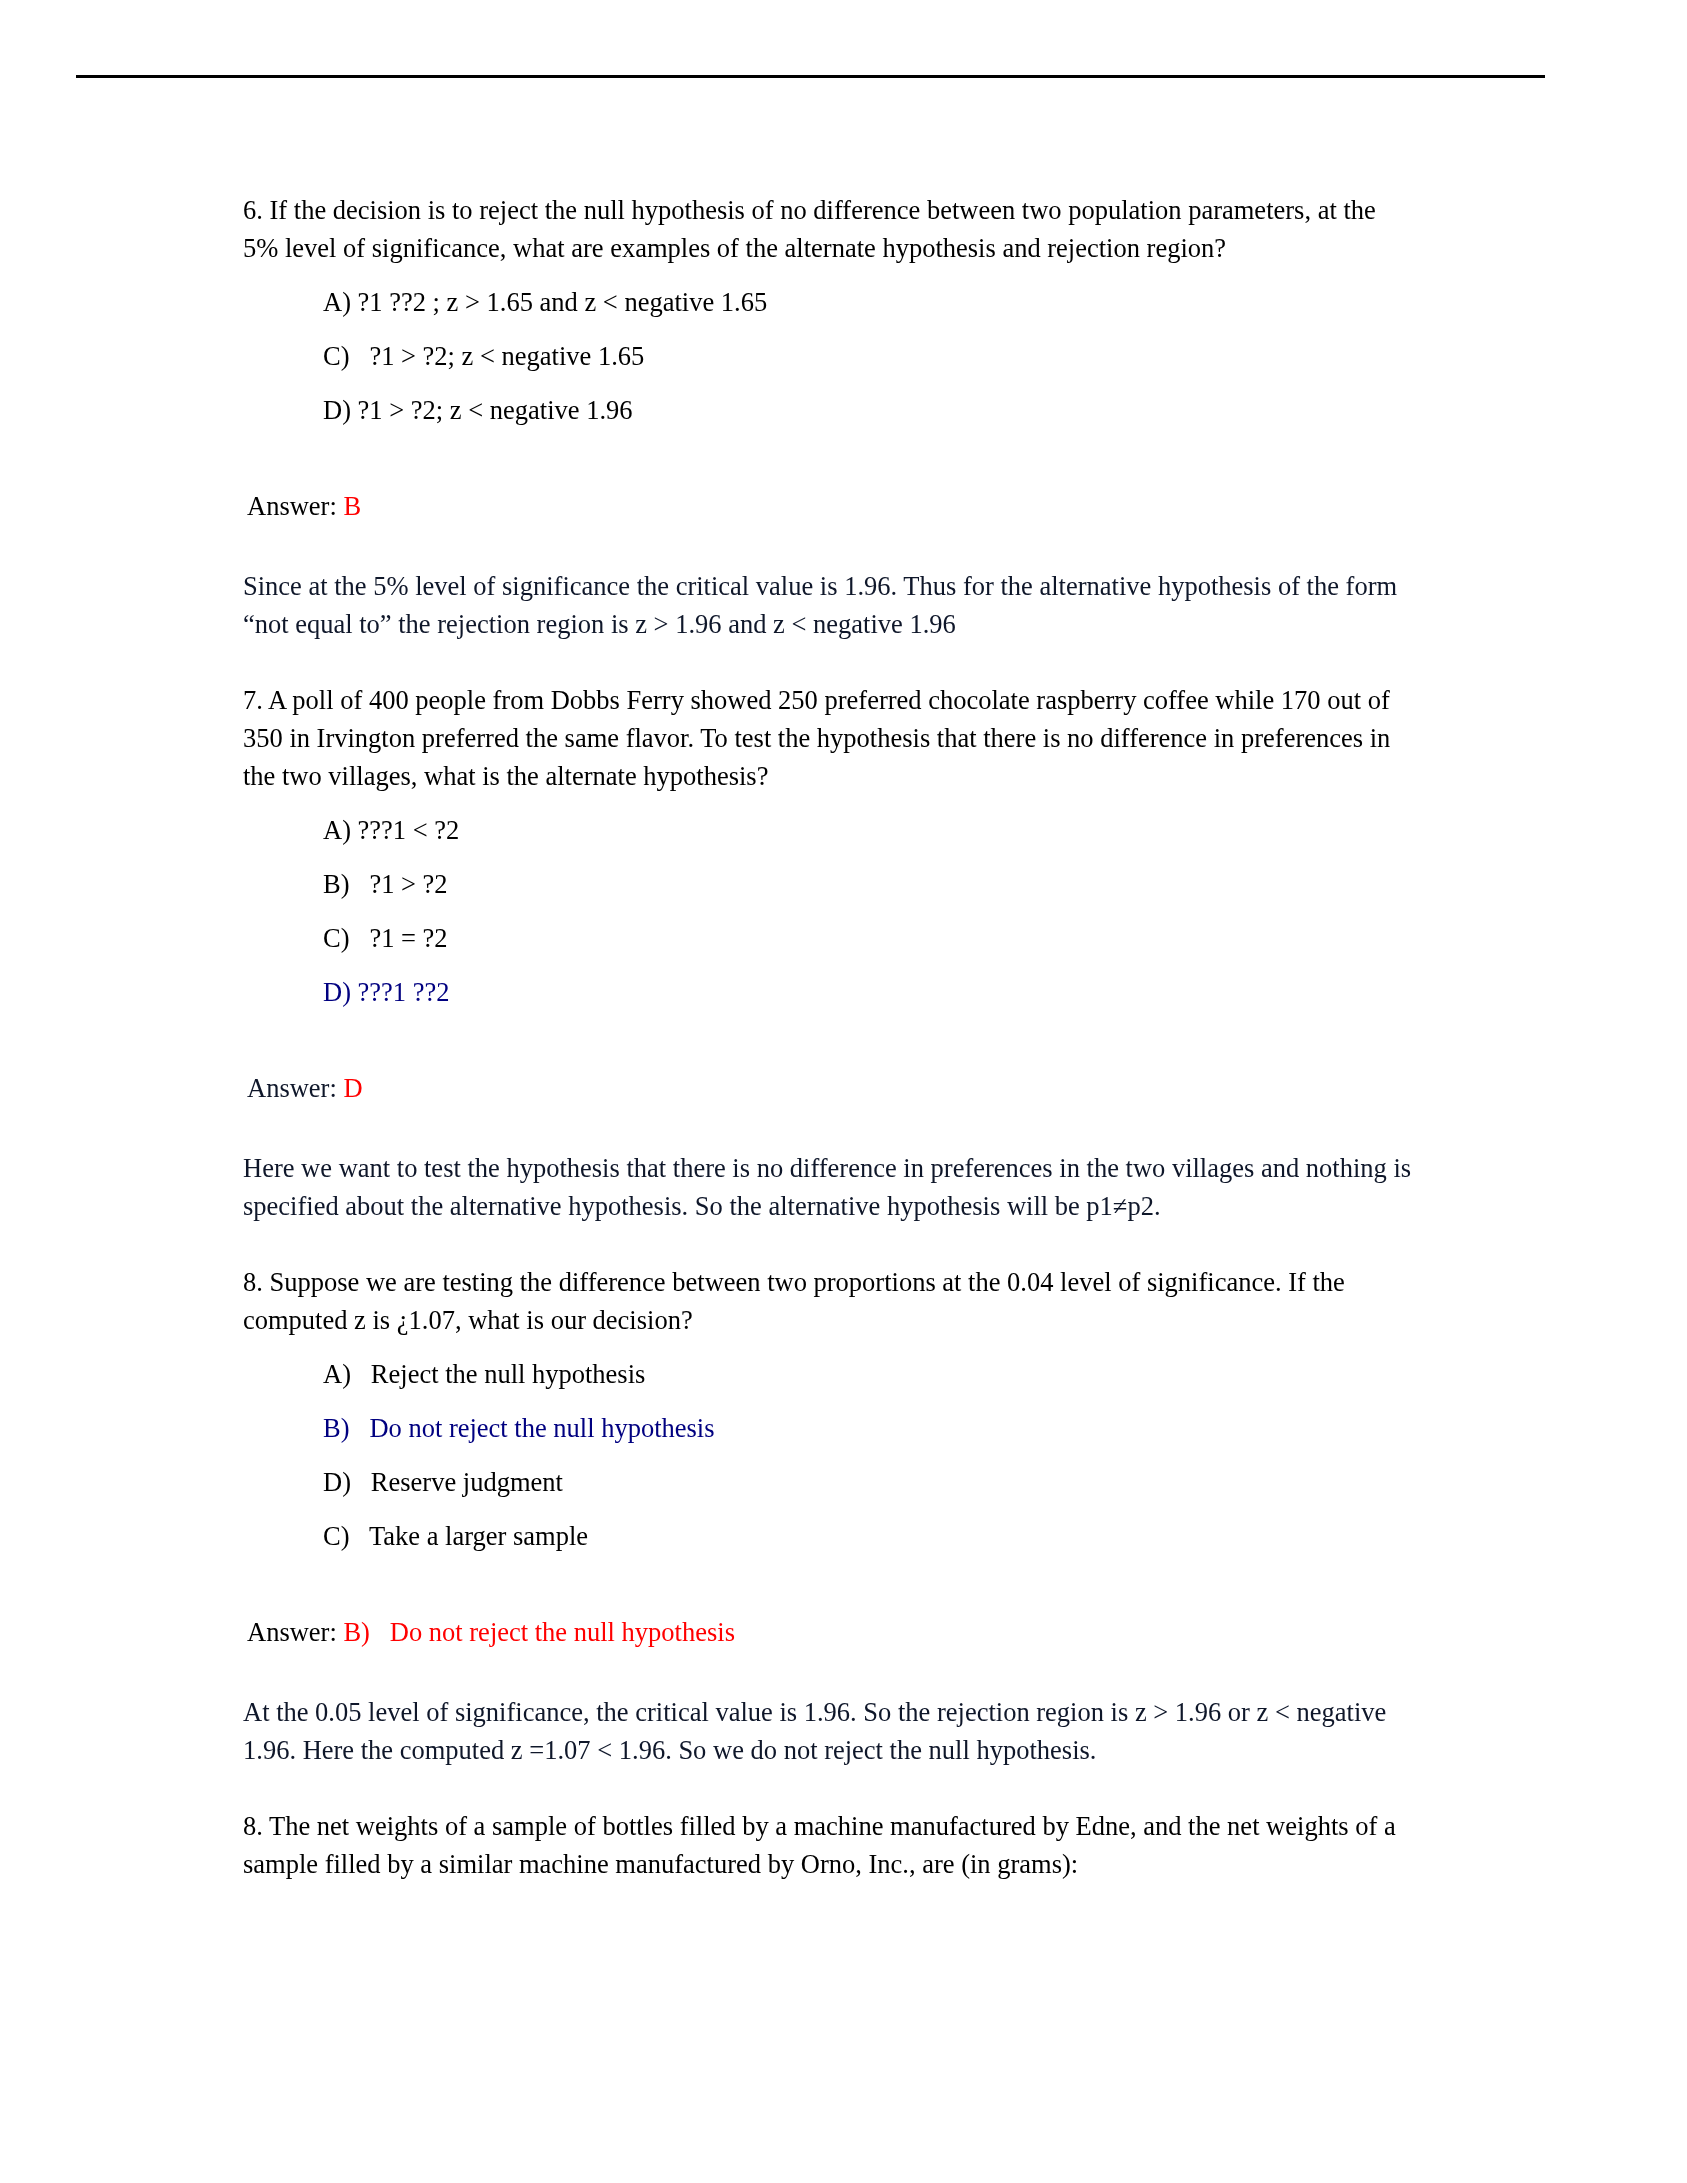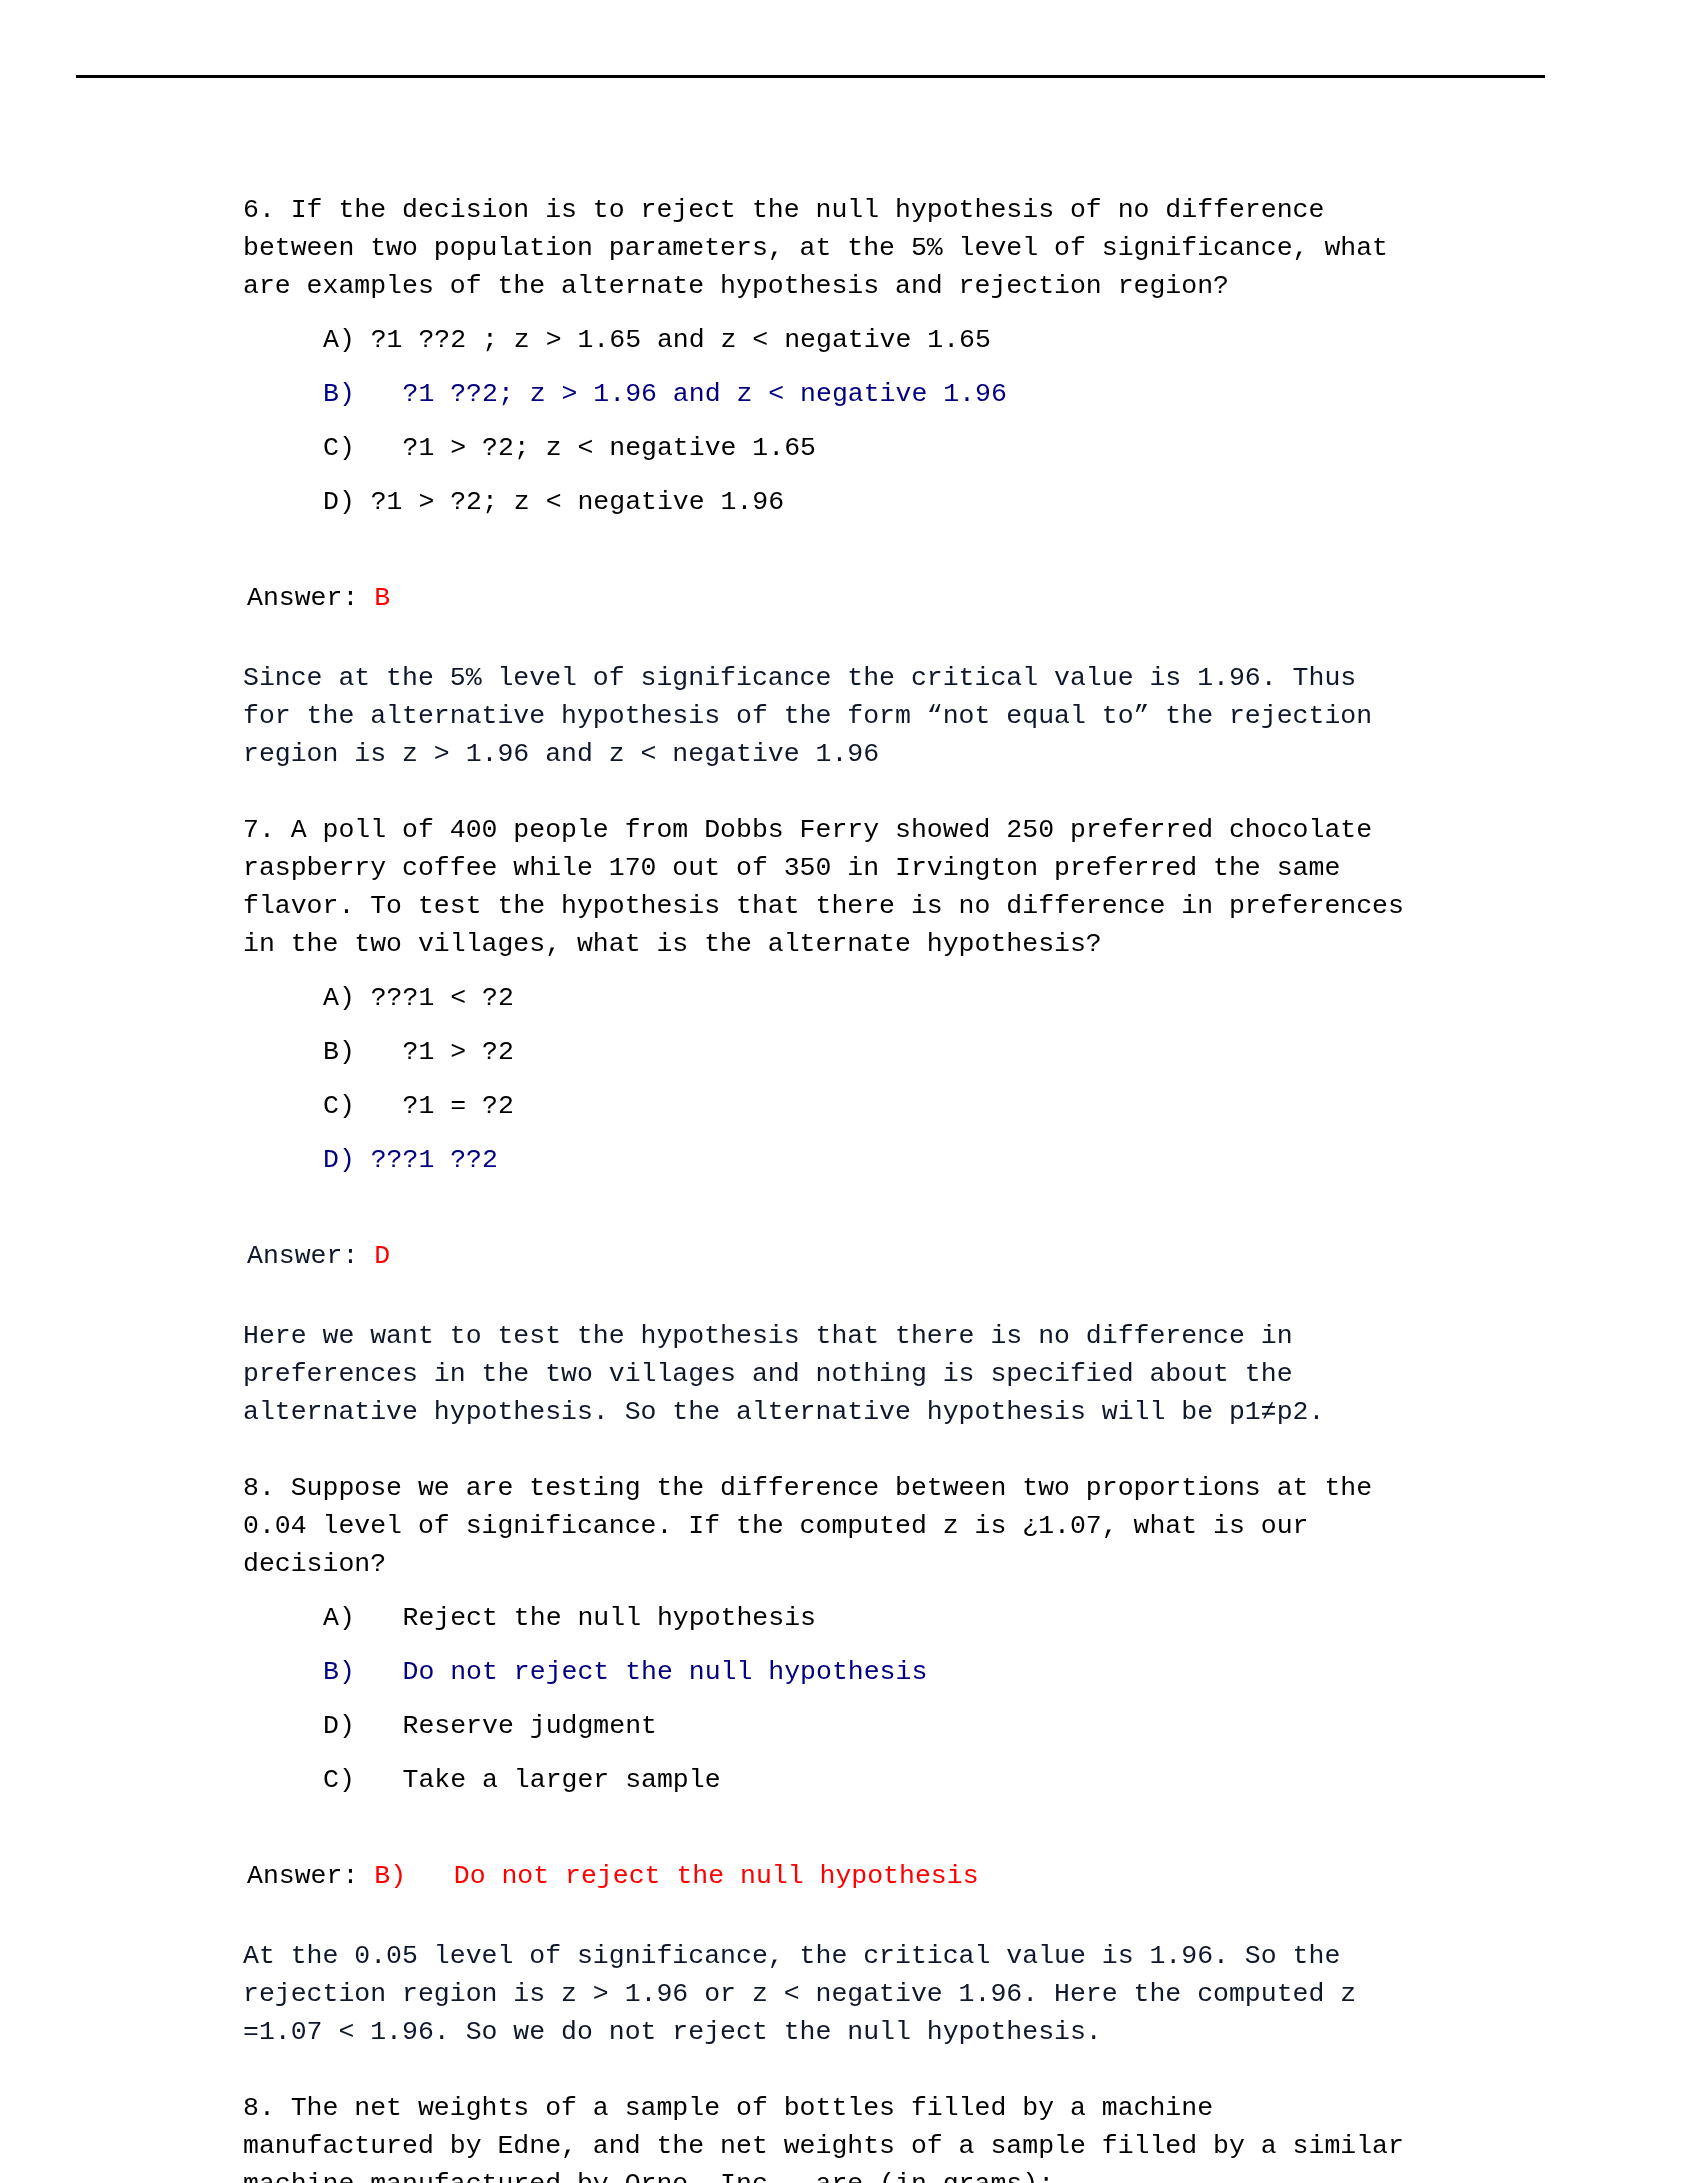--- a/index.html
+++ b/index.html
@@ -5,21 +5,21 @@
   html, body {
     margin: 0;
     padding: 0;
     background: #ffffff;
   }
   .page {
     position: relative;
     width: 1545px;
     height: 2183px;
     background: #ffffff;
-    font-family: Liberation Mono, monospace;
+    font-family: Liberation Serif, serif;
     box-sizing: border-box;
     overflow: hidden;
   }
   .header-rule {
     position: absolute;
     left: 76px;
     top: 75px;
     width: 1532px;
     height: 2.6px;
     background: #000000;
@@ -70,21 +70,20 @@
 
 <div class="page">
 
   <div class="header-rule"></div>
 
   <div class="content">
 
     <p class="para black">6. If the decision is to reject the null hypothesis of no difference between two population parameters, at the 5% level of significance, what are examples of the alternate hypothesis and rejection region?</p>
     <div class="choices">
       <div class="choice">A) ?1 ??2 ; z &gt; 1.65 and z &lt; negative 1.65</div>
-      <div class="choice blue">B)   ?1 ??2; z &gt; 1.96 and z &lt; negative 1.96</div>
       <div class="choice">C)   ?1 &gt; ?2; z &lt; negative 1.65</div>
       <div class="choice">D) ?1 &gt; ?2; z &lt; negative 1.96</div>
     </div>
     <div class="gap-sm"></div>
     <p class="answer-line"><span class="black">Answer: </span><span class="red">B</span></p>
     <div class="gap-sm"></div>
     <p class="para blue">Since at the 5% level of significance the critical value is 1.96. Thus for the alternative hypothesis of the form “not equal to” the rejection region is z &gt; 1.96 and z &lt; negative 1.96</p>
 
     <div class="gap-md"></div>
 

